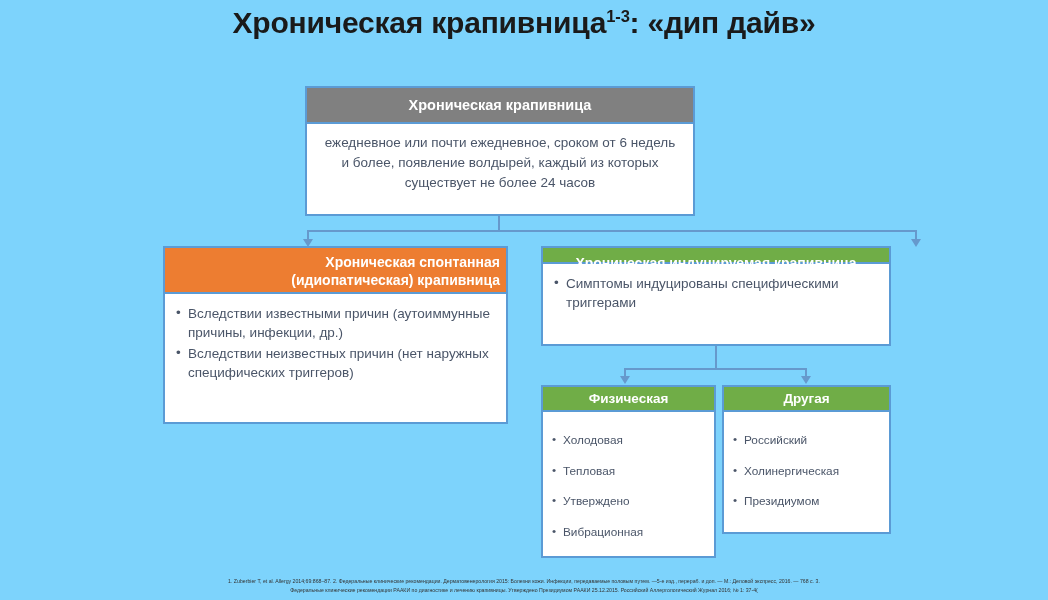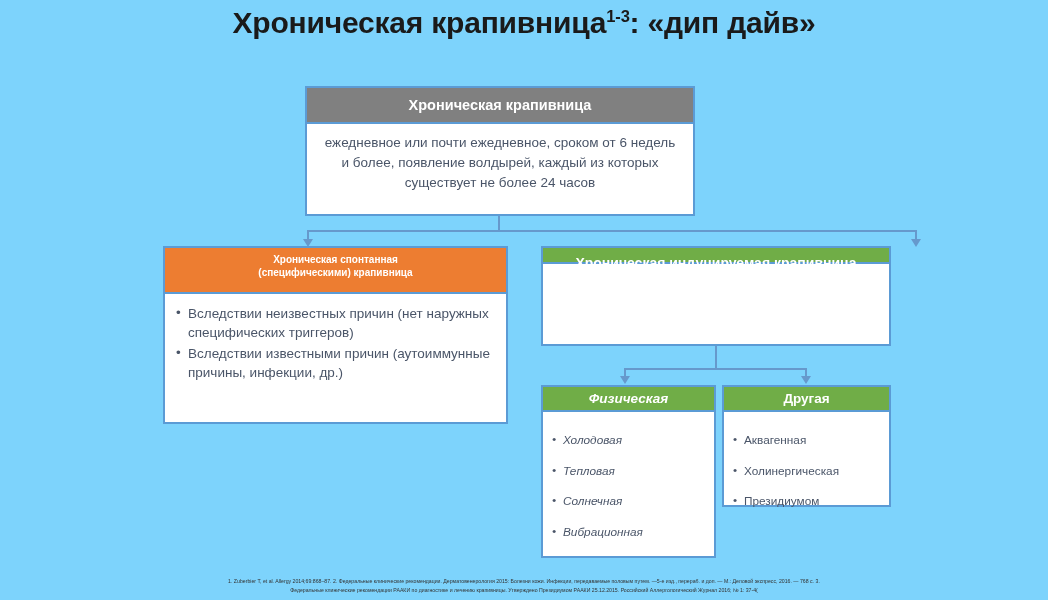--- a/index.html
+++ b/index.html
@@ -73,23 +73,24 @@
     font-size: 13.5px;
     text-align: center;
     padding: 9px 16px 6px;
     line-height: 1.48;
   }
 
   
   #box-csu { left: 163px; top: 246px; width: 345px; height: 178px; }
   #box-csu .box-head {
     background: #ED7D31;
-    font-size: 10px;
+    font-size: 14px;
     padding: 6px 6px;
     height: 46px;
+    text-align: right;
   }
   #box-csu .box-body {
     font-size: 13.5px;
     padding: 10px 14px 6px 10px;
     line-height: 1.42;
   }
 
   
   #box-ciu { left: 541px; top: 246px; width: 350px; height: 100px; }
   #box-ciu .box-head {
@@ -98,22 +99,22 @@
     padding: 7px 4px;
     height: 16px;
   }
   #box-ciu .box-body {
     font-size: 13.5px;
     padding: 10px 10px 6px 10px;
     line-height: 1.42;
   }
 
   
-  #box-phys { left: 541px; top: 385px; width: 175px; height: 173px; font-style: italic; }
-  #box-other { left: 722px; top: 385px; width: 169px; height: 122px; }
+  #box-phys { left: 541px; top: 385px; width: 175px; height: 173px; }
+  #box-other { left: 722px; top: 385px; width: 169px; height: 149px; }
   #box-phys .box-head, #box-other .box-head {
     background: #70AD47;
     font-size: 13.5px;
     padding: 4px 4px;
     height: 25px;
   }
   #box-phys .box-body, #box-other .box-body {
     font-size: 11.8px;
     padding: 6px 6px 4px 8px;
     line-height: 1.32;
@@ -200,51 +201,56 @@
   <div class="arrow-down" style="left:801px; top:376px;"></div>
 
   <div class="box" id="box-top">
     <div class="box-head">Хроническая крапивница</div>
     <div class="box-body">ежедневное или почти ежедневное, сроком от 6 недель и более, появление волдырей, каждый из которых существует не более 24 часов</div>
   </div>
 
   <div class="box" id="box-csu">
     <div class="box-head">
       <div>Хроническая спонтанная</div>
-      <div>(специфическими) крапивница</div>
-    </div>
-    <div class="box-body">
-      <ul class="bullets">
+      <div>(идиопатическая) крапивница</div>
+    </div>
+    <div class="box-body">
+      <ul class="bullets">
+        <li>Вследствии известными причин (аутоиммунные причины, инфекции, др.)</li>
         <li>Вследствии неизвестных причин (нет наружных специфических триггеров)</li>
-        <li>Вследствии известными причин (аутоиммунные причины, инфекции, др.)</li>
       </ul>
     </div>
   </div>
 
   <div class="box" id="box-ciu">
     <div class="box-head">Хроническая индуцируемая крапивница</div>
+    <div class="box-body">
+      <ul class="bullets">
+        <li>Симптомы индуцированы специфическими триггерами</li>
+      </ul>
+    </div>
   </div>
 
   <div class="box" id="box-phys">
     <div class="box-head">Физическая</div>
     <div class="box-body">
       <ul class="bullets">
         <li>Холодовая</li>
         <li>Тепловая</li>
-        <li>Солнечная</li>
+        <li>Утверждено</li>
         <li>Вибрационная</li>
       </ul>
     </div>
   </div>
 
   <div class="box" id="box-other">
     <div class="box-head">Другая</div>
     <div class="box-body">
       <ul class="bullets">
-        <li>Аквагенная</li>
+        <li>Российский</li>
         <li>Холинергическая</li>
         <li>Президиумом</li>
       </ul>
     </div>
   </div>
 
   <div class="footnote">
     <div>1. Zuberbier T, et al. Allergy 2014;69:868–87. 2. Федеральные клинические рекомендации. Дерматовенерология 2015: Болезни кожи. Инфекции, передаваемые половым путем. —5-е изд., перераб. и доп. — М.: Деловой экспресс, 2016. — 768 с. 3.</div>
     <div>Федеральные клинические рекомендации РААКИ по диагностике и лечению крапивницы. Утверждено Президиумом РААКИ 25.12.2015. Российский Аллергологический Журнал 2016; № 1: 37-4(</div>
   </div>

